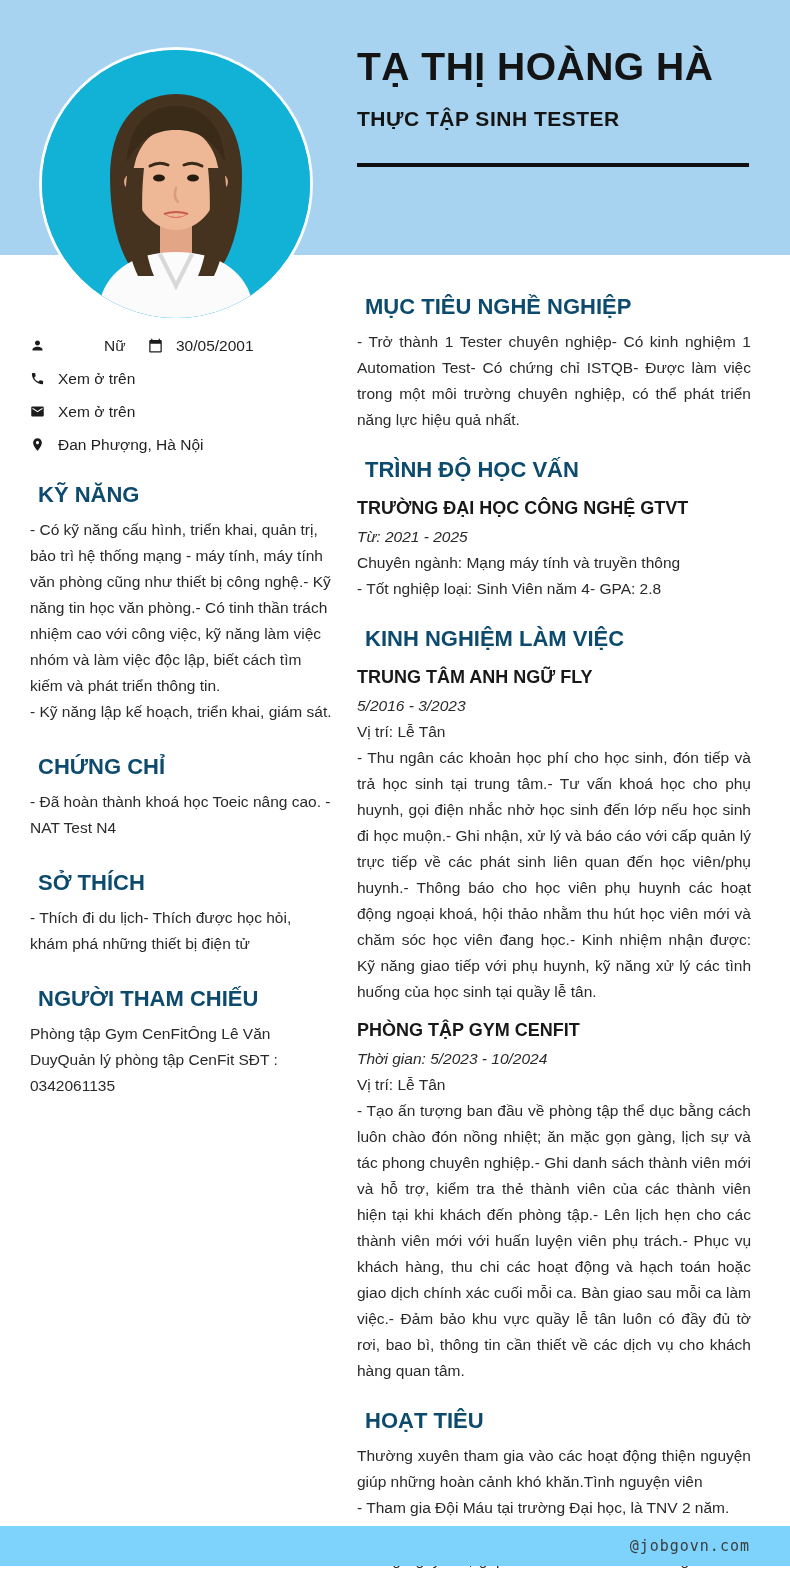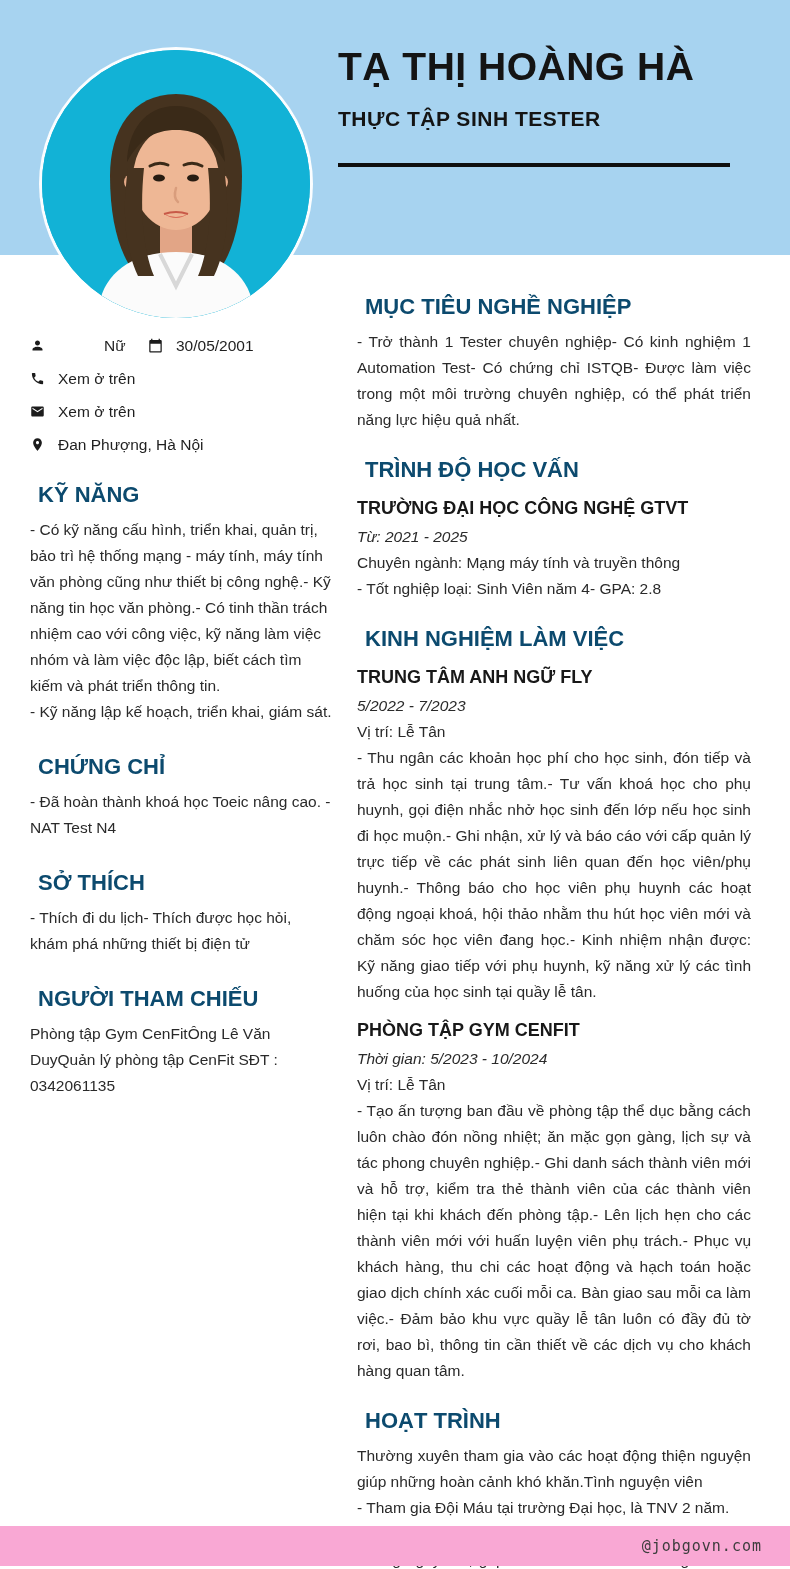--- a/index.html
+++ b/index.html
@@ -9,21 +9,21 @@
     font-family:"Liberation Sans",sans-serif;color:#1f1f1f;
   }
   
   .header-band{position:absolute;top:0;left:0;width:790px;height:255px;background:#a7d3f0;}
   .avatar{
     position:absolute;left:42px;top:50px;width:268px;height:268px;
     border-radius:50%;overflow:hidden;background:#12b2d6;
     box-shadow:0 0 0 3px rgba(255,255,255,.95);
   }
   .avatar svg{display:block;width:100%;height:100%;}
-  .name-block{position:absolute;left:338px;top:44px;width:400px;}
+  .name-block{position:absolute;left:357px;top:44px;width:400px;}
   .name{margin:0;font-size:39px;line-height:46px;font-weight:bold;letter-spacing:.5px;color:#141414;}
   .job-title{margin:0;margin-top:17px;font-size:21px;font-weight:bold;letter-spacing:.5px;color:#141414;}
   .divider{margin-top:32px;width:392px;height:4px;background:#0f0f0f;}
   
   .left-col{position:absolute;left:30px;top:337px;width:303px;}
   .right-col{position:absolute;left:357px;top:294px;width:394px;}
   .info-row{display:flex;align-items:center;margin-bottom:16px;height:17px;}
   .info-pair{display:flex;align-items:center;}
   .pair-first{width:118px;gap:46px;}
   .icon{width:15px;height:15px;margin-right:13px;flex:none;display:inline-flex;}
@@ -32,23 +32,23 @@
   h2{margin:8px;font-size:22px;line-height:26px;font-weight:bold;color:#0c4a6e;}
   .left-col h2{margin-top:29px;margin-bottom:9px;}
   .right-col h2{margin-top:24px;margin-bottom:9px;}
   .right-col h2.first{margin-top:0;}
   h3{margin:14px 0 5px 0;font-size:18px;line-height:22px;font-weight:bold;color:#181818;}
   .body{margin:0;font-size:15.5px;line-height:26px;color:#2a2a2a;}
   .right-col .body{text-align:justify;}
   .date{margin:0;font-size:15.5px;line-height:26px;font-style:italic;color:#2a2a2a;}
   
   .footer{
-    position:absolute;left:0;top:1526px;width:790px;height:40px;background:#f9a8d4;
+    position:absolute;left:0;top:1526px;width:790px;height:40px;background:#7dd3fc;
     display:flex;align-items:center;justify-content:flex-end;
-    padding-right:28px;box-sizing:border-box;
+    padding-right:40px;box-sizing:border-box;
   }
   .watermark{font-family:"DejaVu Sans Mono",monospace;font-size:15px;color:#3d3d3d;letter-spacing:1px;}
 </style>
 </head>
 <body>
 
 <div class="page">
 
   <div class="header-band"></div>
 
@@ -175,35 +175,35 @@
       <p class="date">Từ: 2021 - 2025</p>
       <p class="body">Chuyên ngành: Mạng máy tính và truyền thông</p>
       <p class="body">- Tốt nghiệp loại: Sinh Viên năm 4- GPA: 2.8</p>
     </section>
 
     <section>
       <h2>KINH NGHIỆM LÀM VIỆC</h2>
 
       <div>
         <h3>TRUNG TÂM ANH NGỮ FLY</h3>
-        <p class="date">5/2022 - 7/2023</p>
+        <p class="date">5/2016 - 3/2023</p>
         <p class="body">Vị trí: Lễ Tân</p>
         <p class="body">- Thu ngân các khoản học phí cho học sinh, đón tiếp và trả học sinh tại trung tâm.- Tư vấn khoá học cho phụ huynh, gọi điện nhắc nhở học sinh đến lớp nếu học sinh đi học muộn.- Ghi nhận, xử lý và báo cáo với cấp quản lý trực tiếp về các phát sinh liên quan đến học viên/phụ huynh.- Thông báo cho học viên phụ huynh các hoạt động ngoại khoá, hội thảo nhằm thu hút học viên mới và chăm sóc học viên đang học.- Kinh nhiệm nhận được: Kỹ năng giao tiếp với phụ huynh, kỹ năng xử lý các tình huống của học sinh tại quầy lễ tân.</p>
       </div>
 
       <div>
         <h3>PHÒNG TẬP GYM CENFIT</h3>
         <p class="date">Thời gian: 5/2023 - 10/2024</p>
         <p class="body">Vị trí: Lễ Tân</p>
         <p class="body">- Tạo ấn tượng ban đầu về phòng tập thể dục bằng cách luôn chào đón nồng nhiệt; ăn mặc gọn gàng, lịch sự và tác phong chuyên nghiệp.- Ghi danh sách thành viên mới và hỗ trợ, kiểm tra thẻ thành viên của các thành viên hiện tại khi khách đến phòng tập.- Lên lịch hẹn cho các thành viên mới với huấn luyện viên phụ trách.- Phục vụ khách hàng, thu chi các hoạt động và hạch toán hoặc giao dịch chính xác cuối mỗi ca. Bàn giao sau mỗi ca làm việc.- Đảm bảo khu vực quầy lễ tân luôn có đầy đủ tờ rơi, bao bì, thông tin cần thiết về các dịch vụ cho khách hàng quan tâm.</p>
       </div>
     </section>
 
     <section>
-      <h2>HOẠT TRÌNH</h2>
+      <h2>HOẠT TIÊU</h2>
       <p class="body">Thường xuyên tham gia vào các hoạt động thiện nguyện giúp những hoàn cảnh khó khăn.Tình nguyện viên</p>
       <p class="body">- Tham gia Đội Máu tại trường Đại học, là TNV 2 năm.</p>
       <p class="body">- Tham gia các hoạt động của đoàn trường: Gói bánh chưng ngày Tết, góp sách vở cho trẻ em vùng cao sau đợt mưa lũ.</p>
     </section>
 
   </div>
 
   <div class="footer">
     <span class="watermark">@jobgovn.com</span>
   </div>

